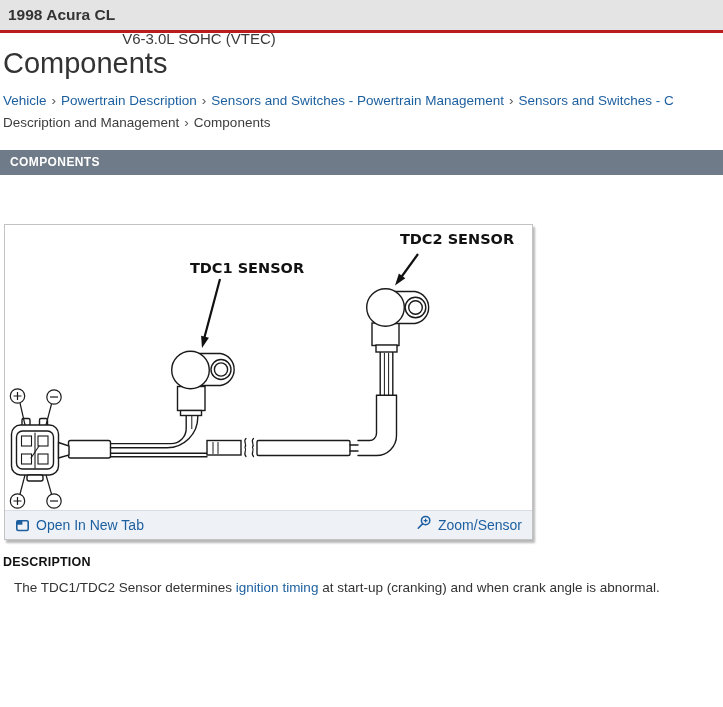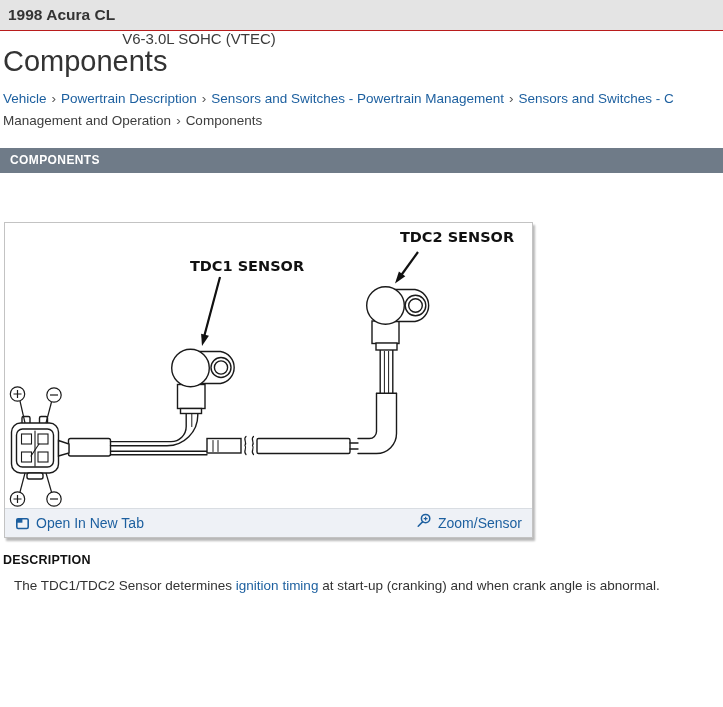--- a/index.html
+++ b/index.html
@@ -1,21 +1,21 @@
 <!DOCTYPE html>
 <html><head>
 <meta charset="utf-8">
 <style>
   html,body { margin:0; padding:0; }
   body {
     width:723px; height:707px; background:#fff; overflow:hidden;
     font-family:"Liberation Sans", sans-serif; color:#333; position:relative;
   }
   .topbar {
-    height:30px; background:#e4e4e4; border-bottom:1px solid #b91c1c;
+    height:30px; background:#e4e4e4; border-bottom:3px solid #b91c1c;
     display:flex; align-items:center; padding:0 8px; gap:7px;
   }
   .veh-bold { font-weight:bold; font-size:15.5px; color:#333; }
   .veh-sub  { font-size:15px; color:#3c3c3c;margin-top:46px; }
   h1.page-title {
     margin:14px 0 10px 3px; font-size:29px; line-height:33px;
     font-weight:400; color:#333;
   }
   .crumbs { padding-left:3px; font-size:13.5px; line-height:22px; }
   .crumb-line1 { white-space:nowrap; overflow:hidden; width:723px; }
@@ -56,21 +56,21 @@
 </header>
 
 <main>
   <h1 class="page-title">Components</h1>
 
   <nav class="crumbs">
     <div class="crumb-line1">
       <a>Vehicle</a><span class="sep">›</span><a>Powertrain Description</a><span class="sep">›</span><a>Sensors and Switches - Powertrain Management</a><span class="sep">›</span><a>Sensors and Switches - C</a>
     </div>
     <div class="crumb-line2">
-      <span class="crumb-current">Management and Operation</span><span class="sep">›</span><span class="crumb-current">Components</span>
+      <span class="crumb-current">Description and Management</span><span class="sep">›</span><span class="crumb-current">Components</span>
     </div>
   </nav>
 
   <div class="section-bar">
     <span>COMPONENTS</span>
   </div>
 
   <figure class="fig-box" style="margin-block:49px 0; margin-inline:4px 0;">
     <div class="fig-canvas">
       <svg width="527" height="285" viewBox="0 0 527 285" xmlns="http://www.w3.org/2000/svg">

